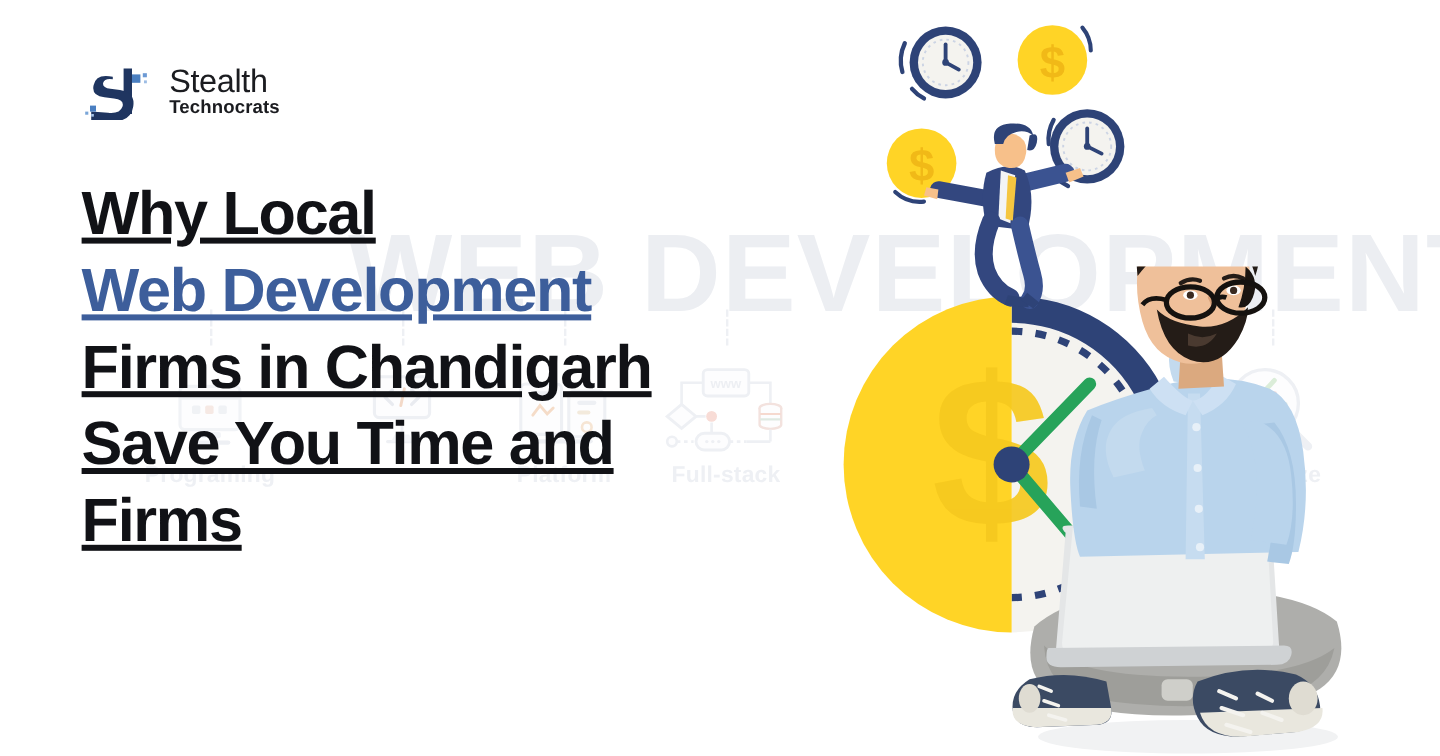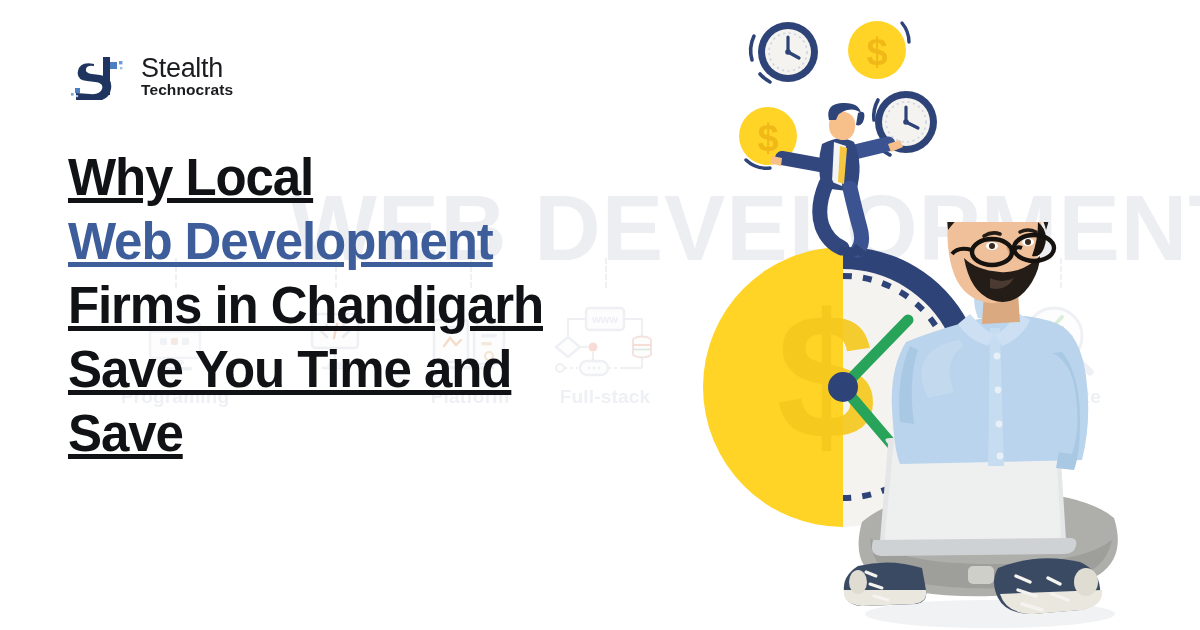--- a/index.html
+++ b/index.html
@@ -400,18 +400,18 @@
         <span class="l1">Stealth</span>
         <span class="l2">Technocrats</span>
       </span>
     </div>
 
     <h1 class="headline">
       <span class="hl-line">Why Local</span>
       <span class="hl-line hl-accent">Web Development</span>
       <span class="hl-line">Firms in Chandigarh</span>
       <span class="hl-line">Save You Time and</span>
-      <span class="hl-line">Save</span>
+      <span class="hl-line">Firms</span>
     </h1>
 
   </div>
 
 </div>
 
 </body></html>

